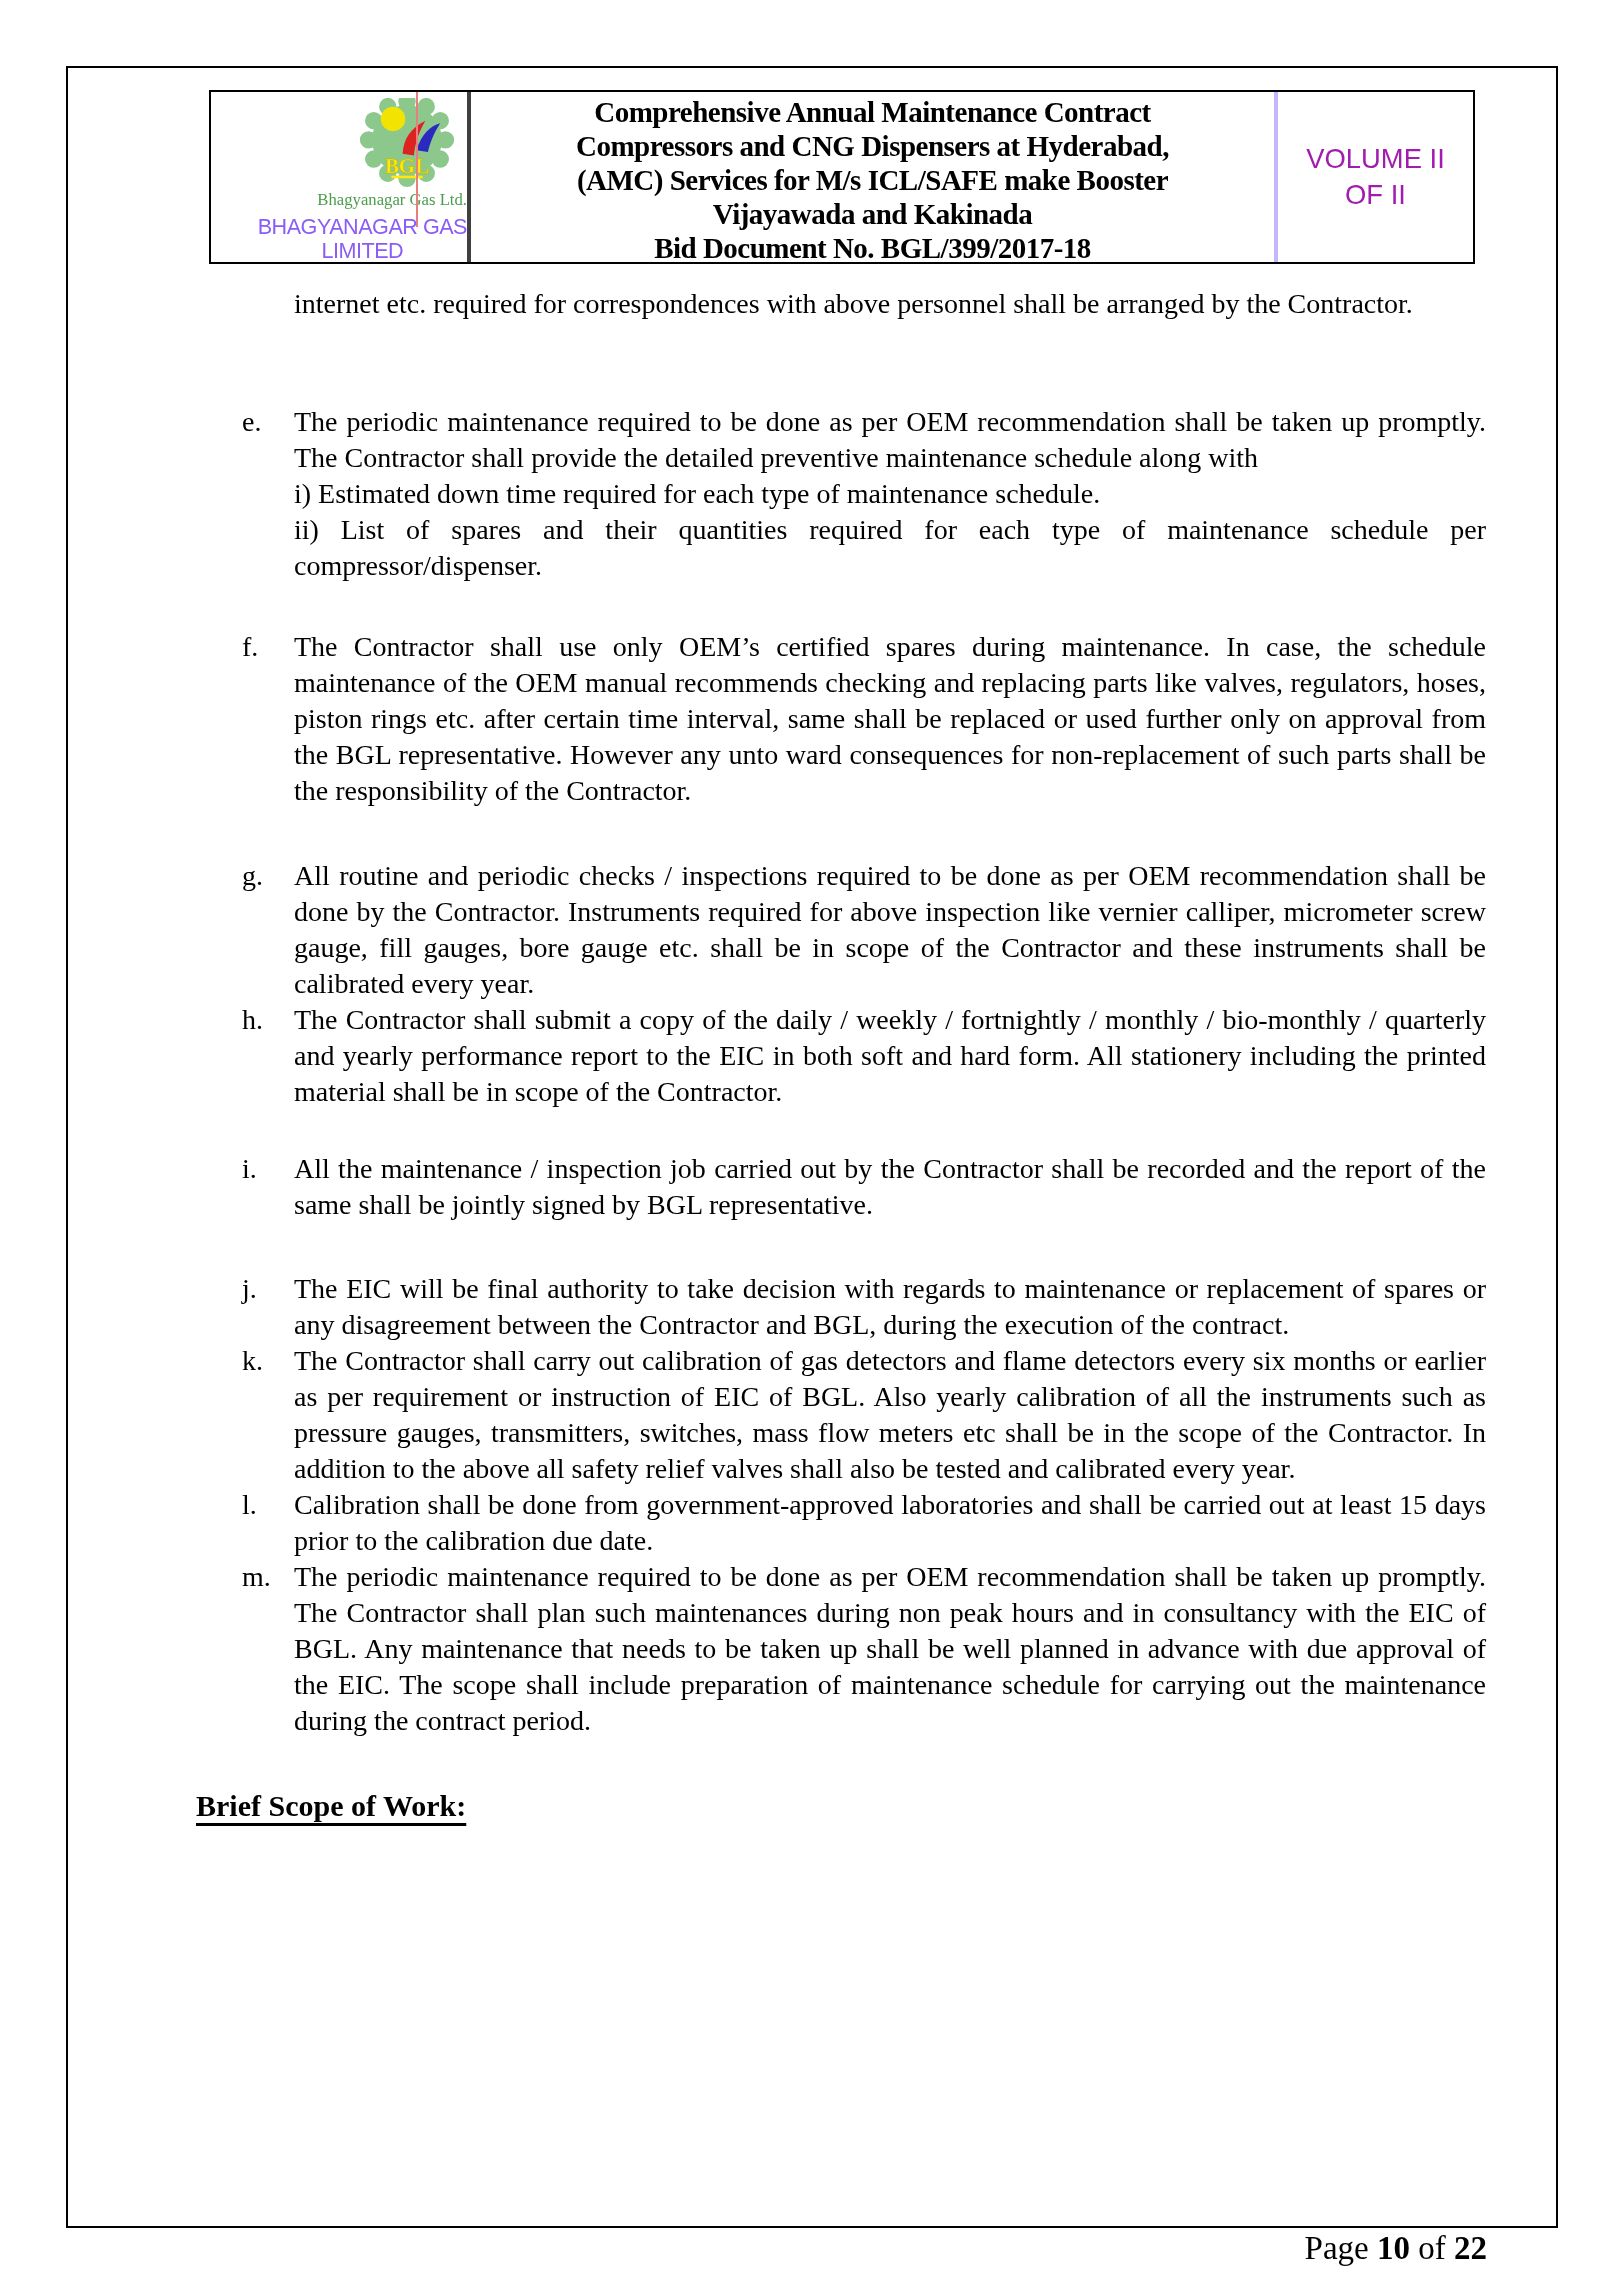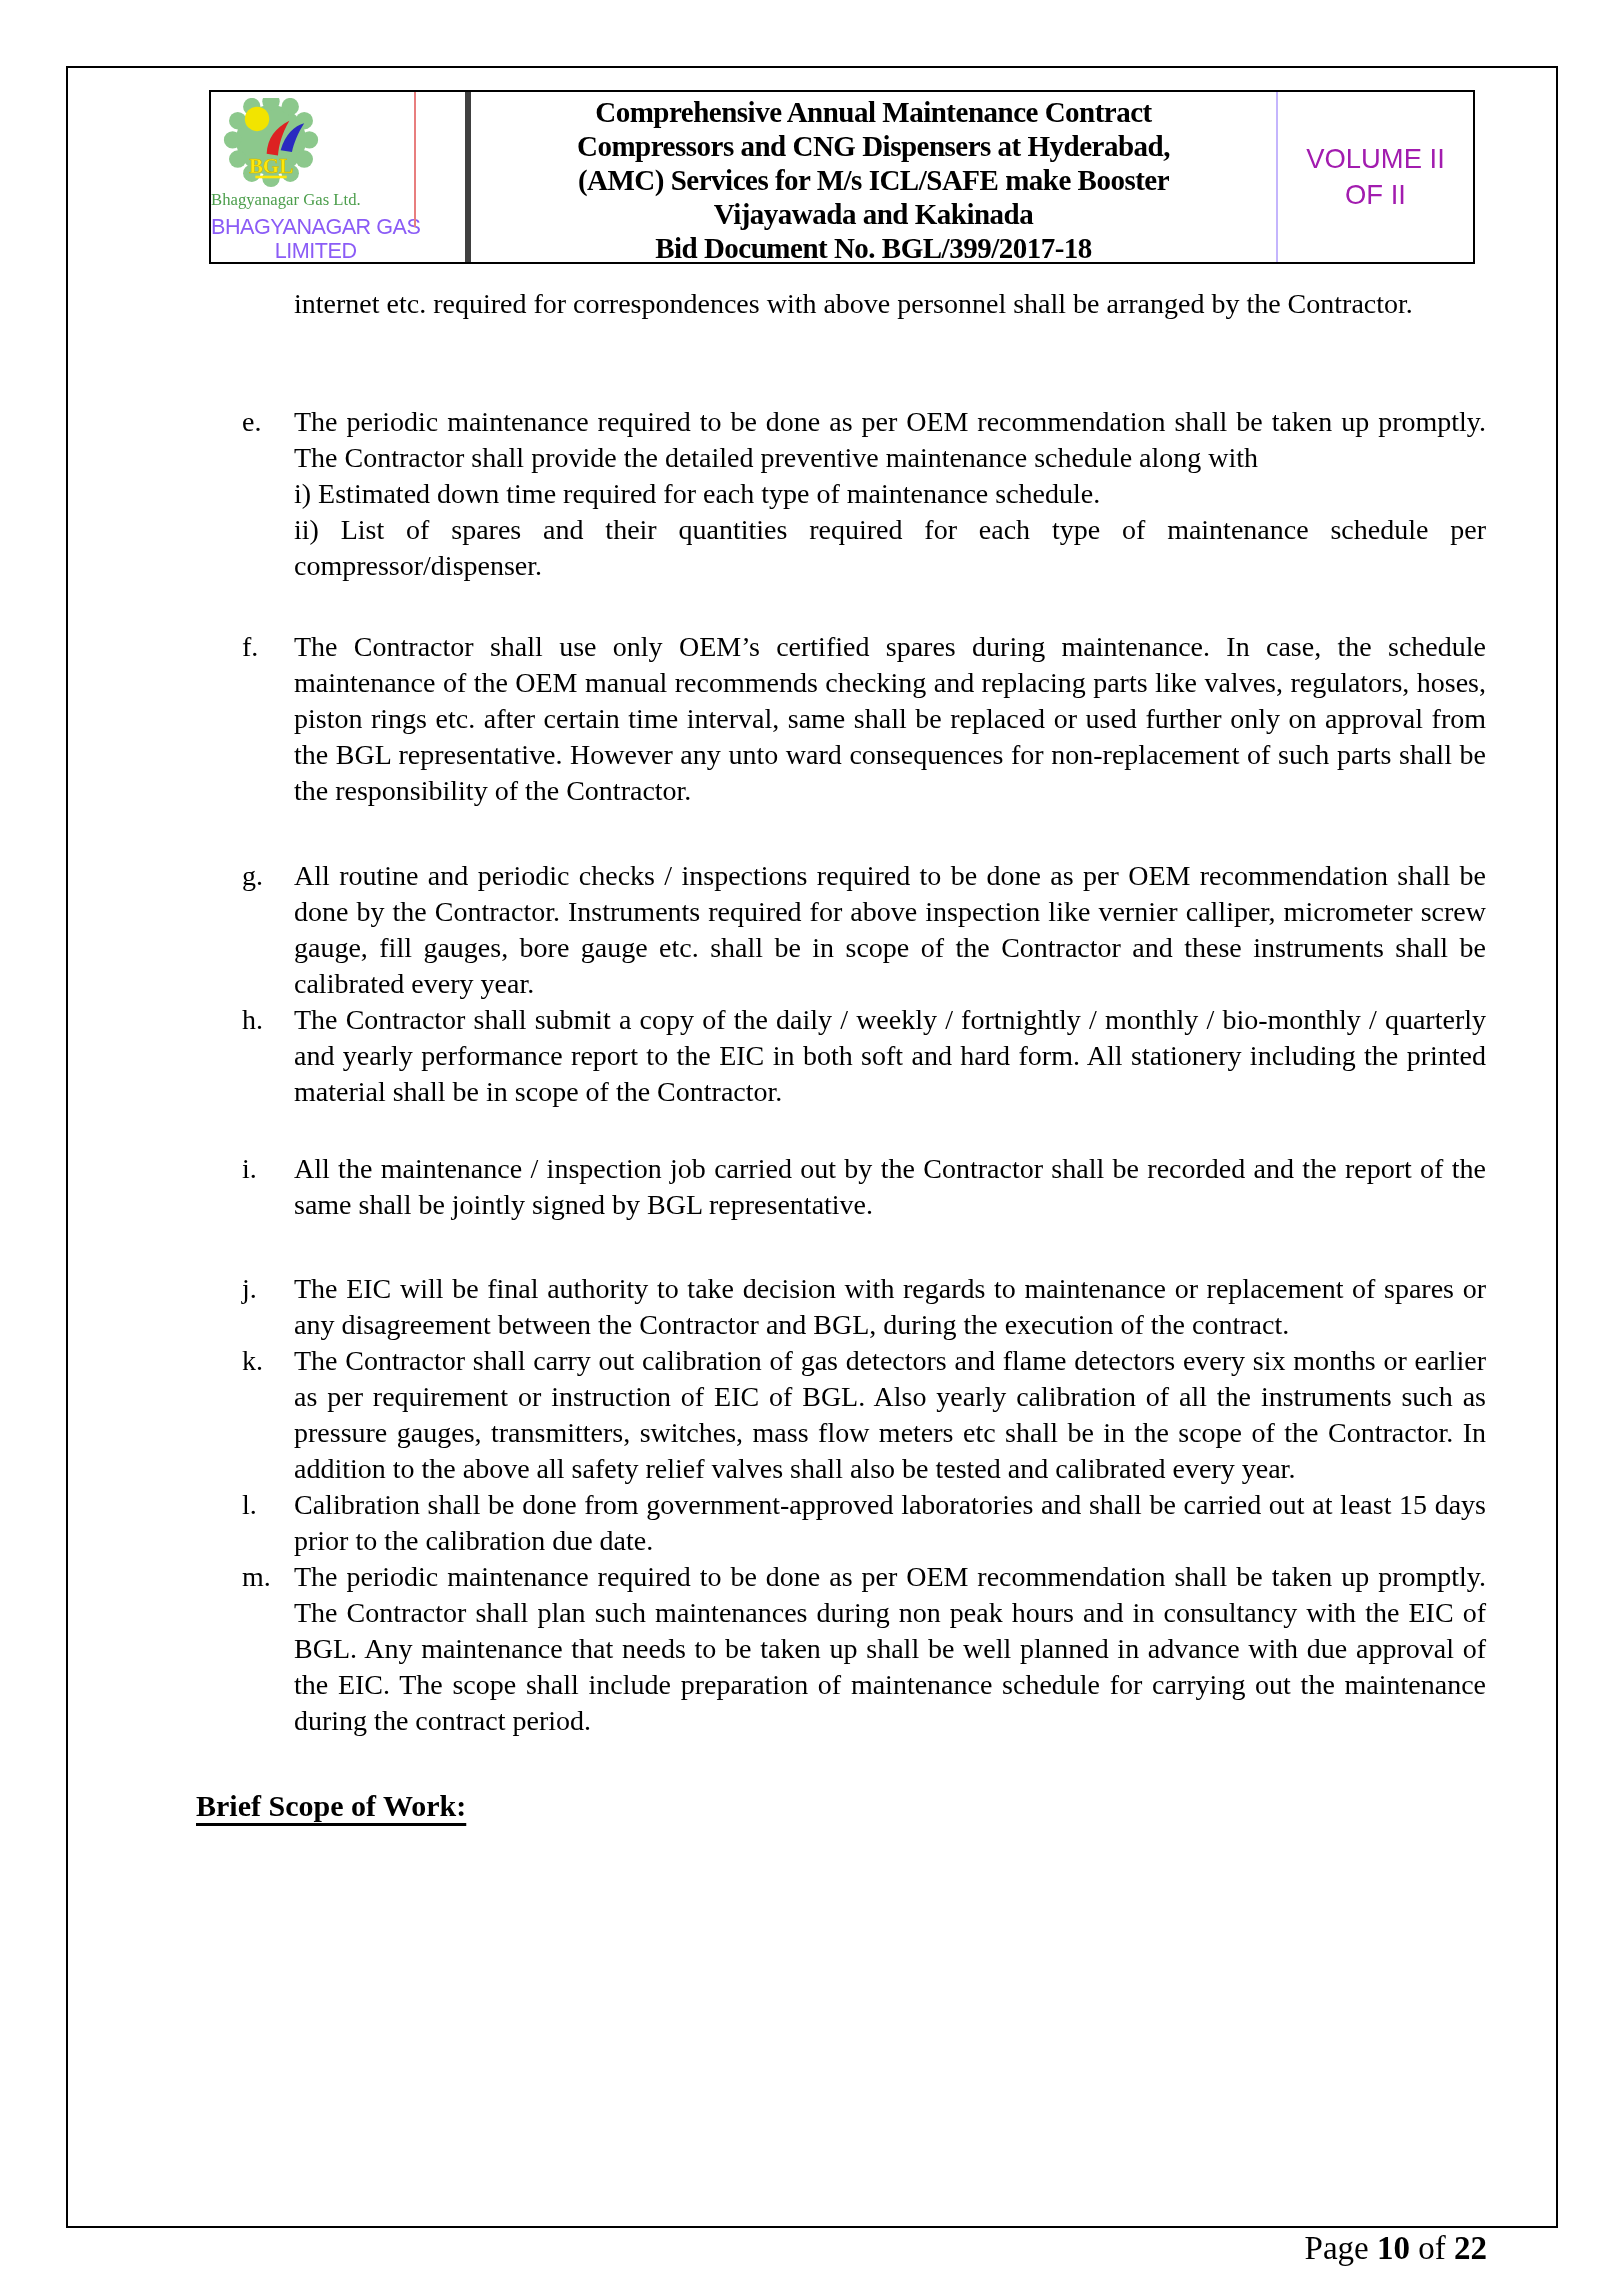--- a/index.html
+++ b/index.html
@@ -18,40 +18,40 @@
   }
   
   .header-table {
     position:absolute; left:209px; top:90px;
     width:1266px; height:174px;
     display:flex; box-sizing:border-box;
     border:2px solid #000; background:#fff;
   }
   .cell { box-sizing:border-box; }
   .logo-cell {
-    width:260px; border-right:6px solid #404040;
+    width:260px; border-right:4px solid #404040;
     position:relative;
-    display:flex; flex-direction:column; align-items:flex-start;
+    display:flex; flex-direction:column; align-items:flex-end;
     padding-top:5.9px;
   }
   .logo-redline {
     position:absolute; right:49px; top:0;
     width:2px; height:135px; background:#e87e7e;
   }
   .logo-caption {
     font-family:"Liberation Serif", serif;
     font-size:16.7px; color:#4c9e4c; line-height:17.6px; margin-top:1px;
   }
   .company-name {
     font-family:"Liberation Sans", sans-serif;
     font-size:21.6px; line-height:23.5px; letter-spacing:-0.5px;
     color:#8b5cf6; text-align:center; margin-top:6px;
   }
   .title-cell {
-    flex:1; border-right:2px solid #c4b5fd;
+    flex:1; border-right:4px solid #c4b5fd;
     text-align:center; padding-top:2.9px;
   }
   .title-line {
     font-weight:bold; font-size:29px; line-height:34px;
     letter-spacing:-0.5px;
   }
   .volume-cell {
     width:195px;
     display:flex; flex-direction:column; justify-content:center; align-items:center;
     font-family:"Liberation Sans", sans-serif;

